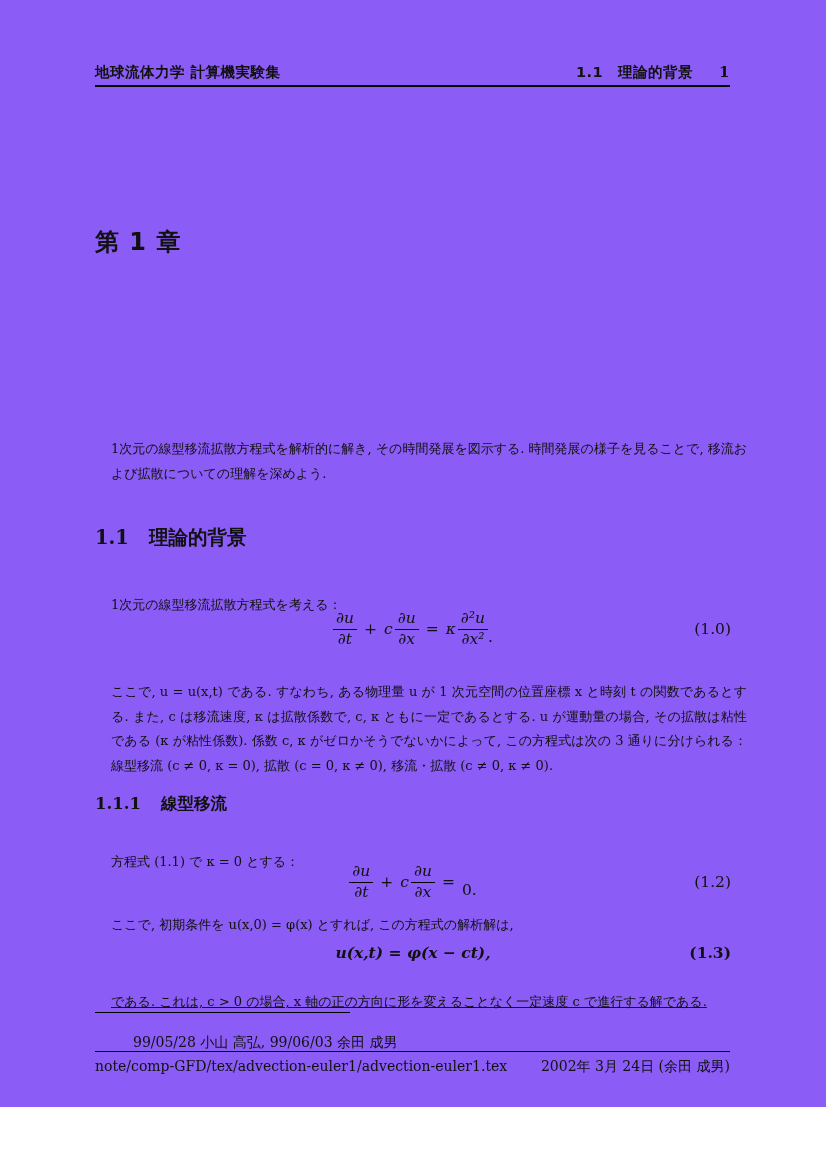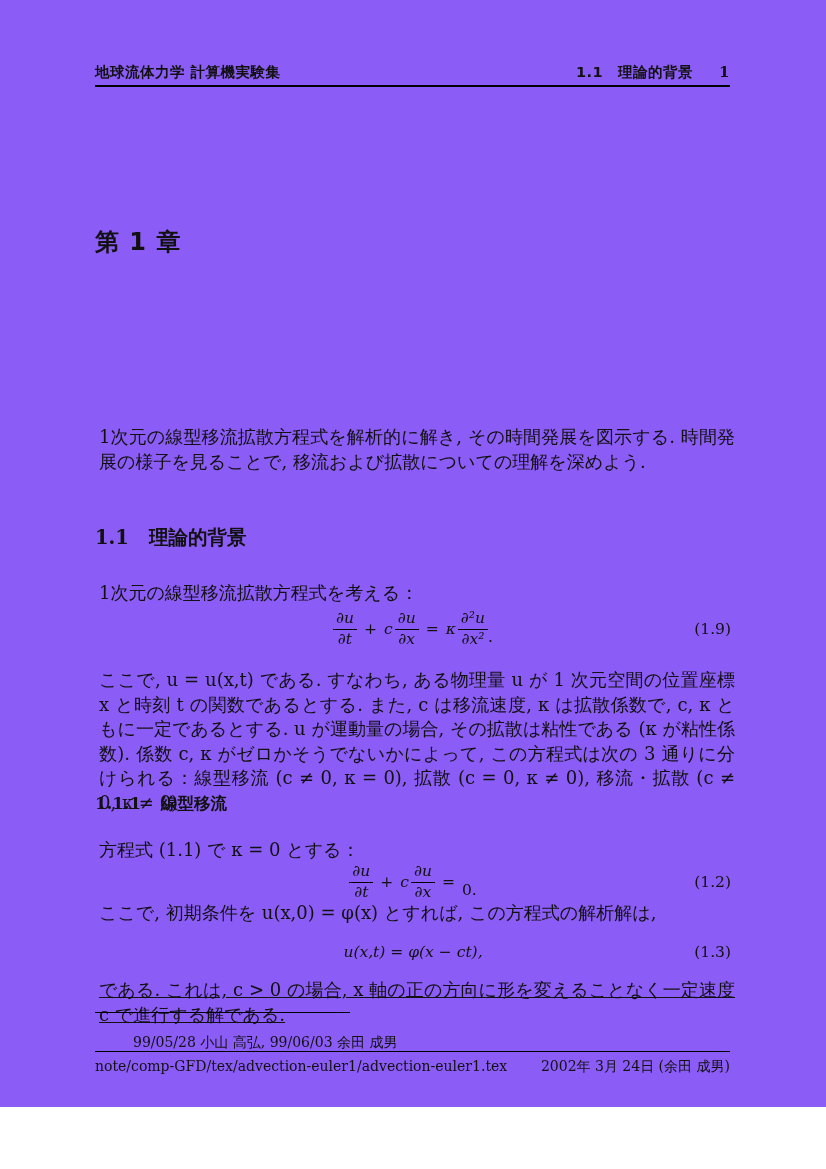--- a/index.html
+++ b/index.html
@@ -28,22 +28,22 @@
     font-weight:bold; font-size:24px; letter-spacing:1px;
   }
   .chapter-title {
     position:absolute; left:93px; top:312px; margin:0;
     font-family:"DejaVu Sans","Liberation Sans",sans-serif;
     font-weight:bold; font-size:37px; letter-spacing:1px;
   }
 
   
   .body {
-    position:absolute; left:95px; width:636px; margin:4px;
-    font-size:18px; line-height:24.5px; text-align:justify;
+    position:absolute; left:95px; width:636px; margin:16px;
+    font-size:13px; line-height:24.5px; text-align:justify;
   }
   .p-intro { top:421px; }
   .p-consider { top:577px; }
   .p-here1 { top:664px; }
   .p-eqset { top:834px; }
   .p-here2 { top:897px; }
   .p-final { top:974px;text-decoration:underline; }
 
   
   .section-heading {
@@ -56,21 +56,21 @@
   .section-heading .sec-num { margin-right:20px; font-family:"DejaVu Serif","Liberation Serif",serif; }
 
   
   .equation {
     position:absolute; left:95px; width:636px;
     display:flex; align-items:center; justify-content:center;
     font-size:15.5px;
   }
   .eq-1 { top:603px; height:52px; }
   .eq-2 { top:856px; height:52px; }
-  .eq-3 { top:936px; height:32px; }
+  .eq-3 { top:936px; height:32px;font-weight:bold; }
   .eq-body { display:inline-flex; align-items:center; }
   .eq-tag {
     position:absolute; right:0; top:50%; transform:translateY(-50%);
     font-style:normal; font-size:15.5px;
   }
   .frac { display:inline-flex; flex-direction:column; align-items:center; font-style:italic; line-height:1.15; }
   .frac .num { display:block; border-bottom:1.2px solid #000; padding:0 3px 1px 3px; }
   .frac .den { display:block; padding-top:1px; }
   .tok-op { margin:0 7px; font-style:normal; }
   .tok-var { font-style:italic; margin-right:2px; }
@@ -129,21 +129,21 @@
           <span class="den">∂x</span>
         </span>
         <span class="tok-op">=</span>
         <span class="tok-var">κ</span>
         <span class="frac">
           <span class="num">∂²u</span>
           <span class="den">∂x²</span>
         </span>
         <span class="tok-txt">.</span>
       </span>
-    <span class="eq-tag">(1.9)</span>
+    <span class="eq-tag">(1.0)</span>
   </div>
 
   <p class="body p-here1">ここで, u = u(x,t) である. すなわち, ある物理量 u が 1 次元空間の位置座標 x と時刻 t の関数であるとする. また, c は移流速度, κ は拡散係数で, c, κ ともに一定であるとする. u が運動量の場合, その拡散は粘性である (κ が粘性係数). 係数 c, κ がゼロかそうでないかによって, この方程式は次の 3 通りに分けられる：線型移流 (c ≠ 0, κ = 0), 拡散 (c = 0, κ ≠ 0), 移流・拡散 (c ≠ 0, κ ≠ 0).</p>
 
   <h3 class="section-heading sec-111">
     <span class="sec-num">1.1.1</span><span>線型移流</span>
   </h3>
 
   <p class="body p-eqset">方程式 (1.1) で κ = 0 とする：</p>
 

